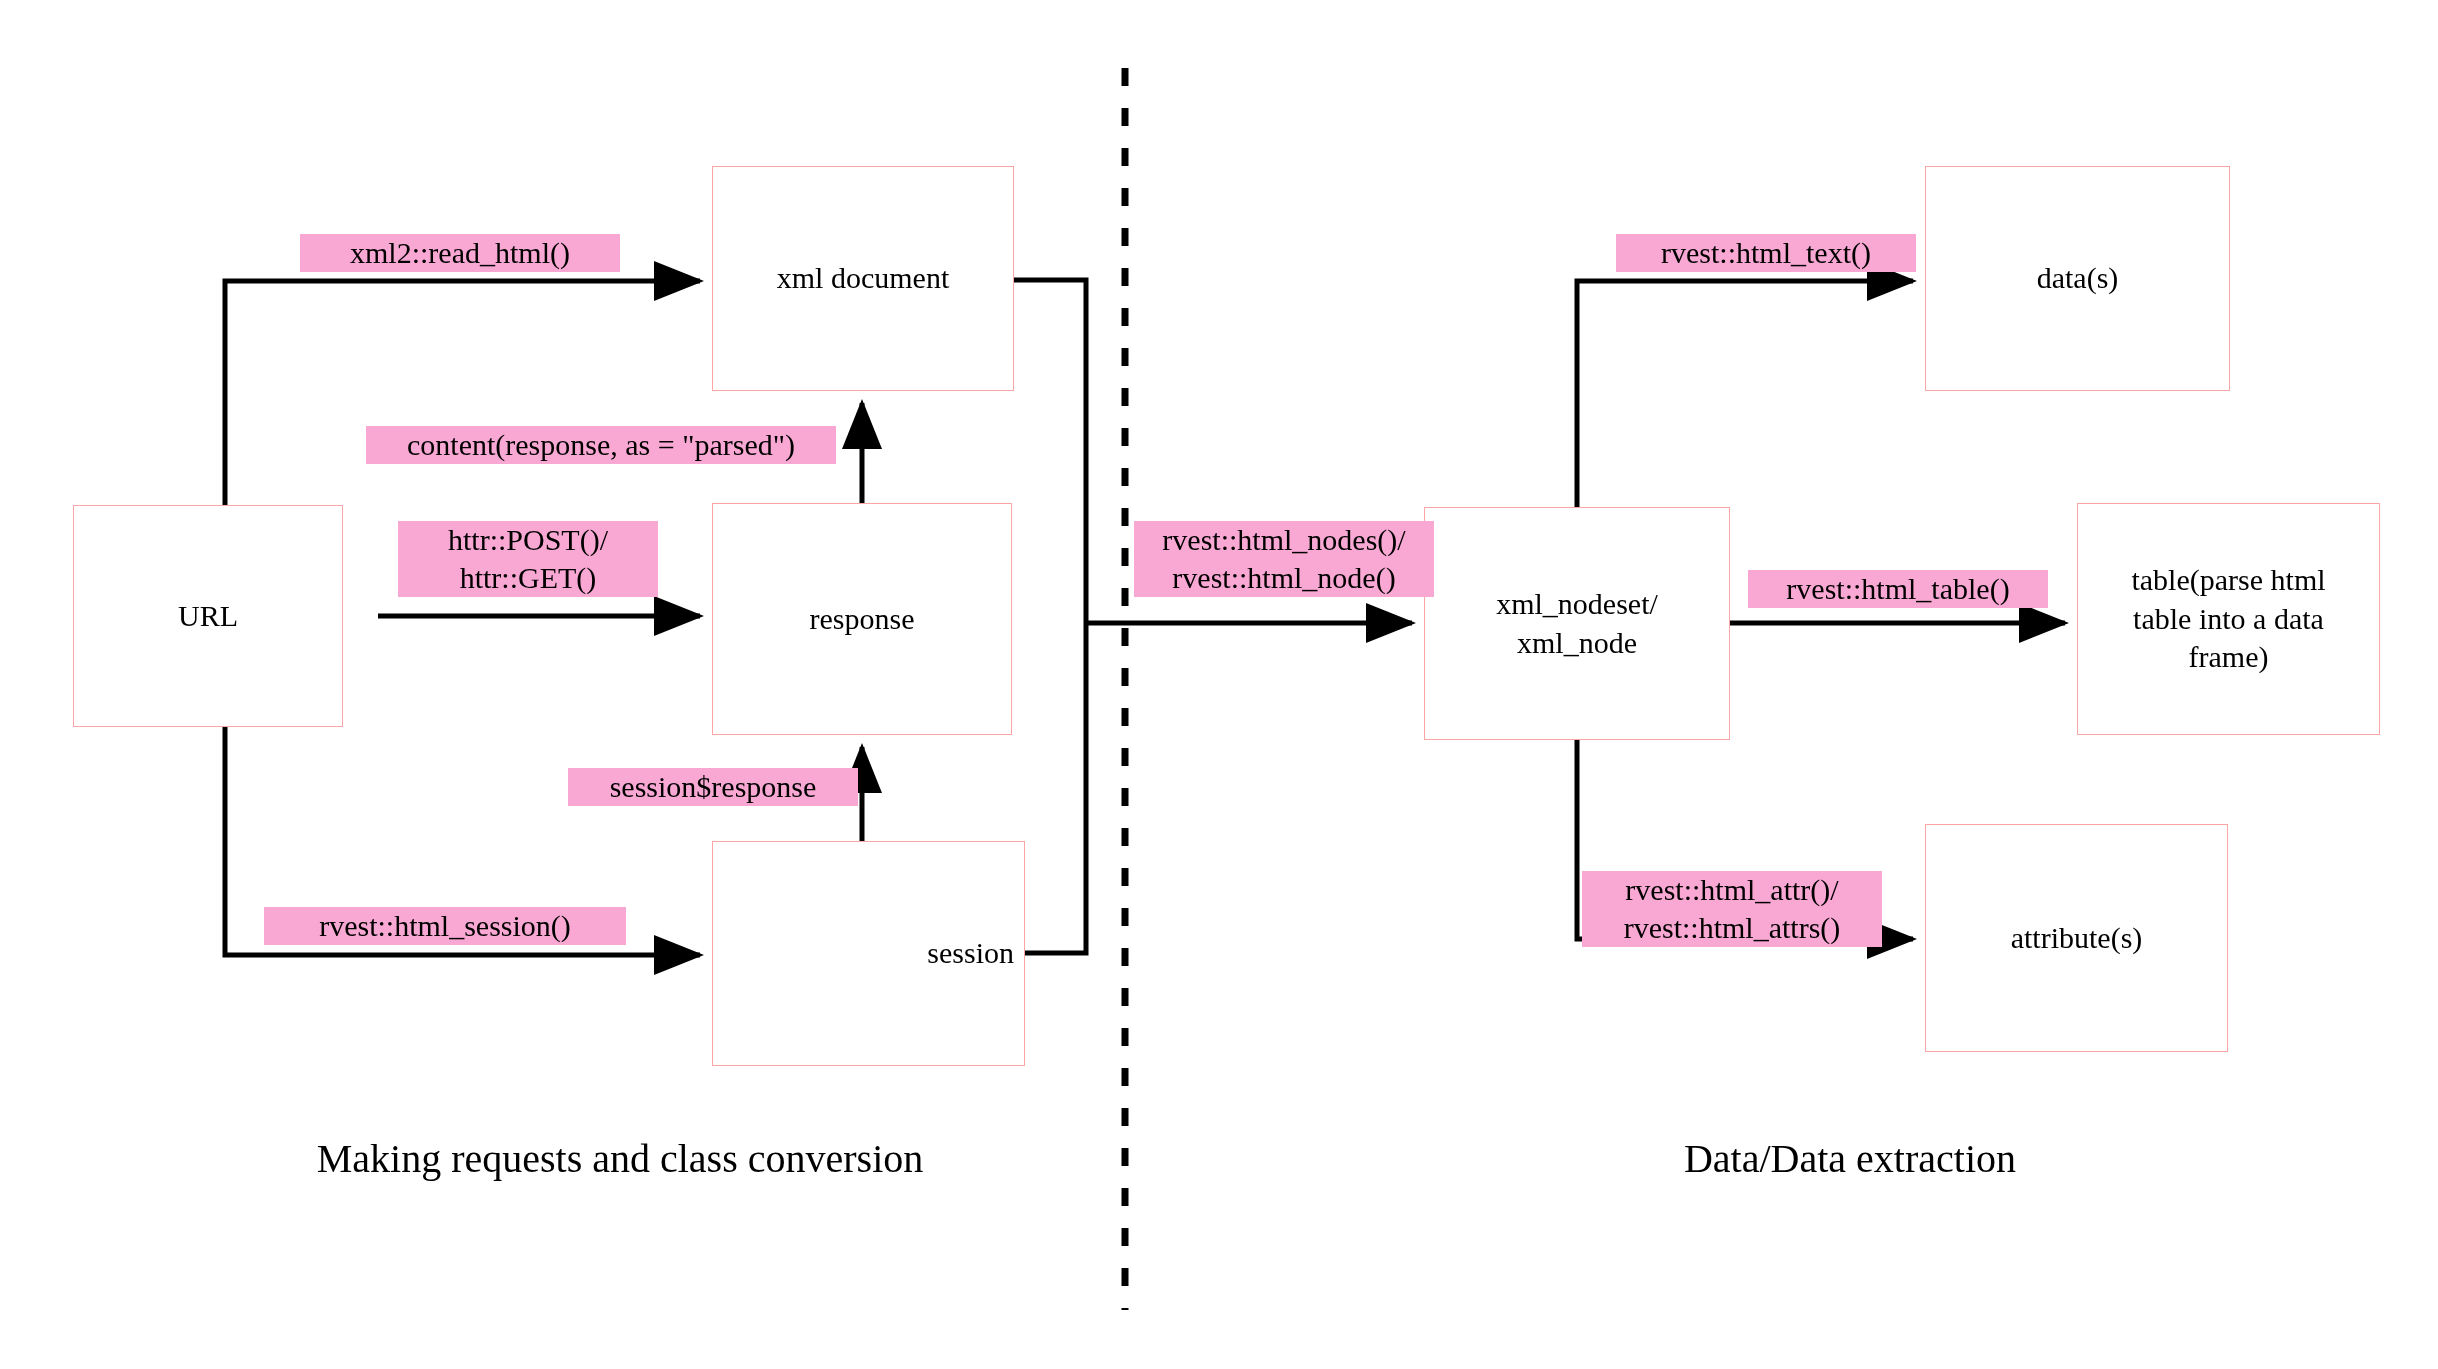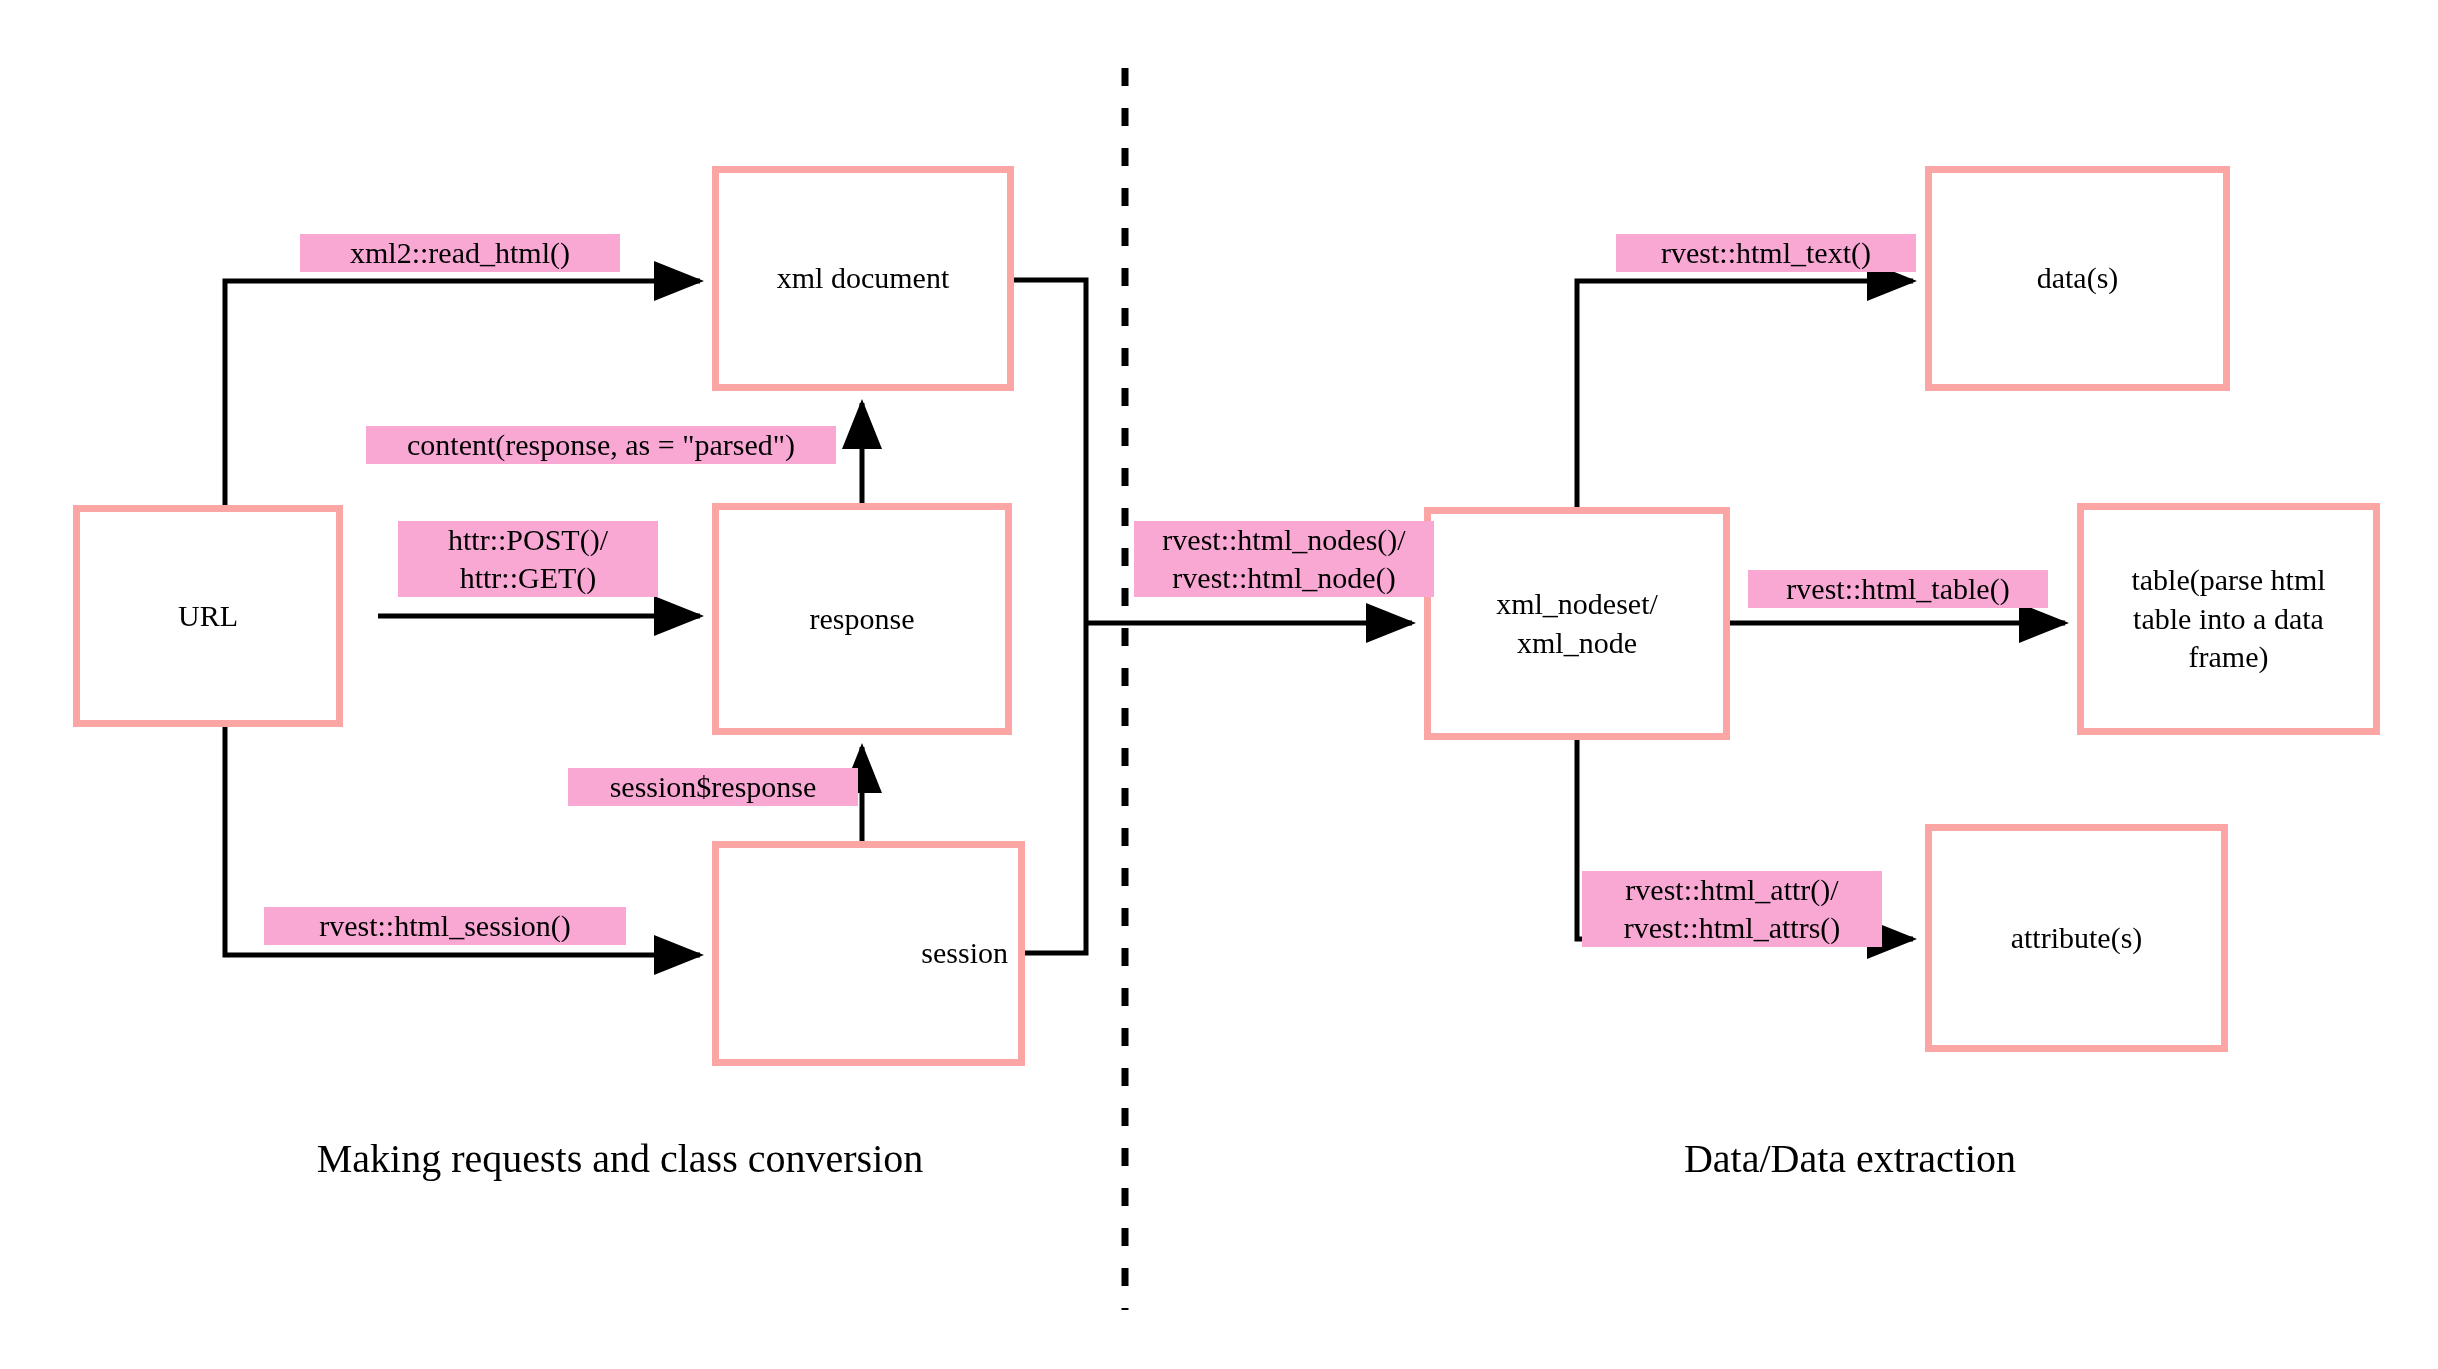--- a/index.html
+++ b/index.html
@@ -20,21 +20,21 @@
   #stage svg {
     position: absolute;
     left: 0;
     top: 0;
     width: 2438px;
     height: 1369px;
   }
   .node {
     position: absolute;
     box-sizing: border-box;
-    border: 7px solid #fca5a5;
+    border: 1px solid #fca5a5;
     background: #ffffff;
     display: flex;
     align-items: center;
     justify-content: center;
     text-align: center;
     line-height: 1.28;
     font-size: 30px;
     z-index: 3;
   }
   .node .node-label { display: block; padding: 0 10px; white-space: pre-line; }

